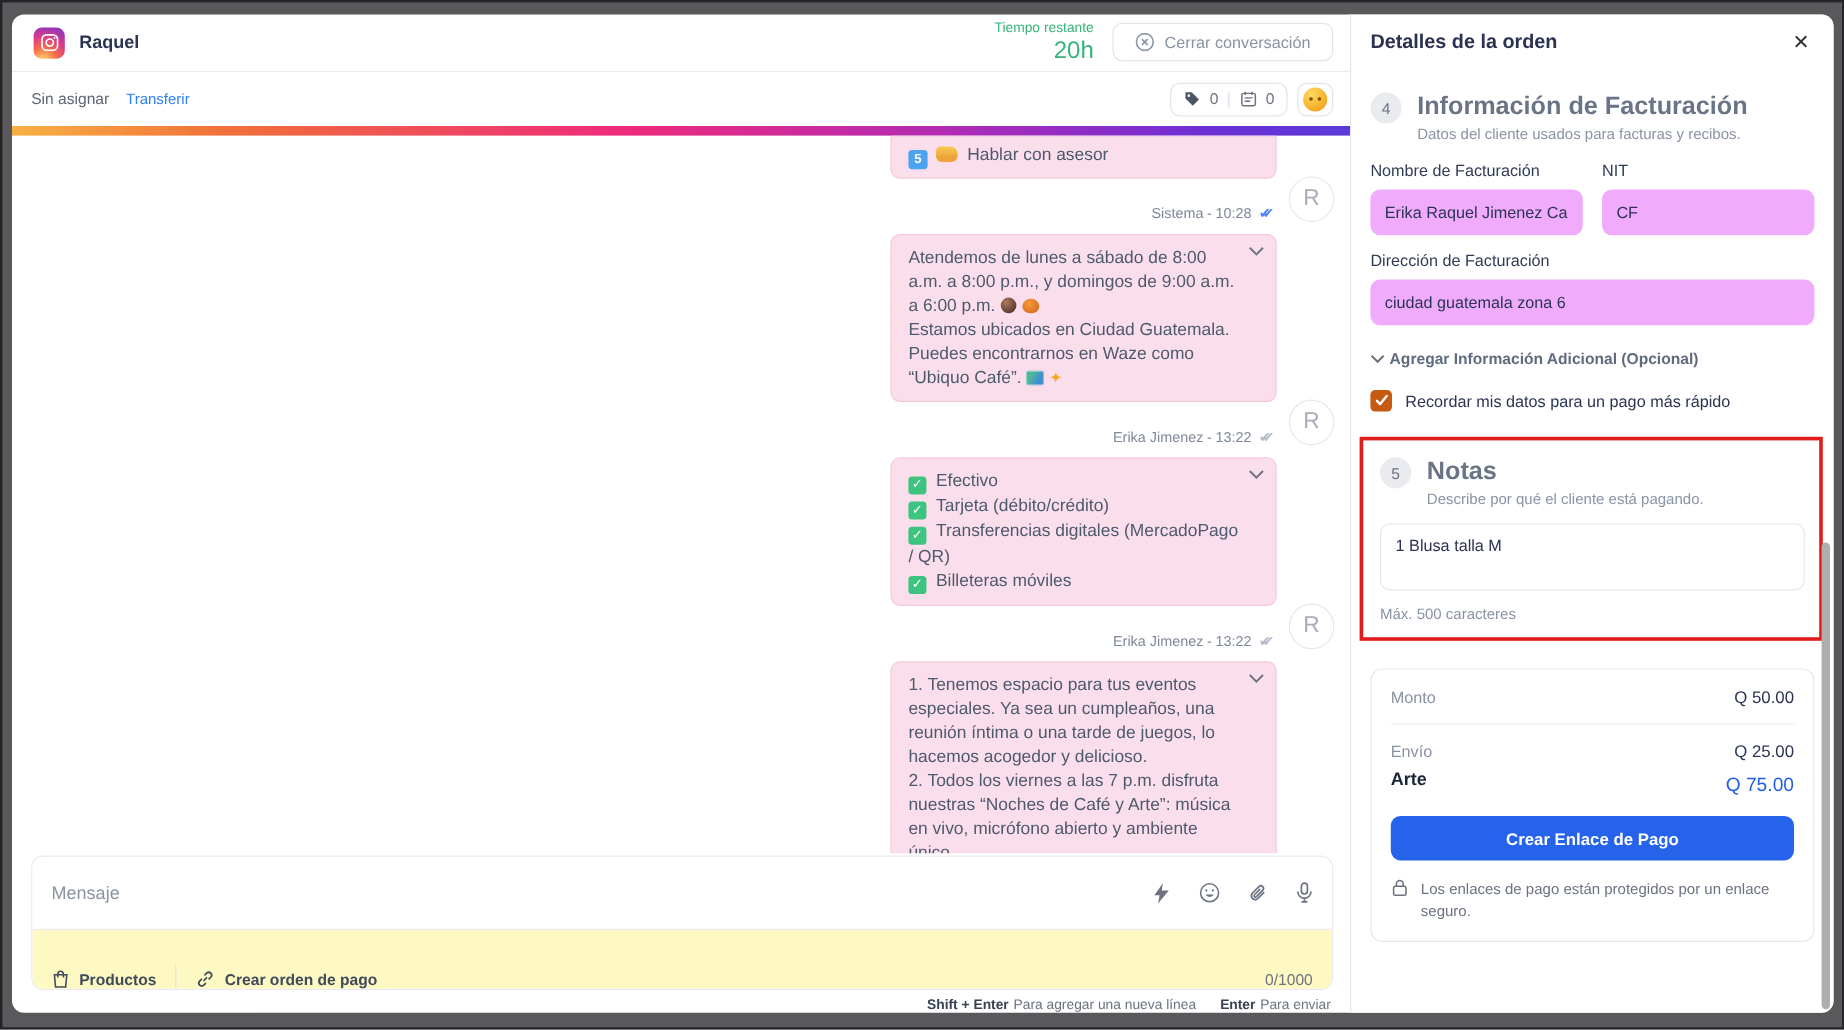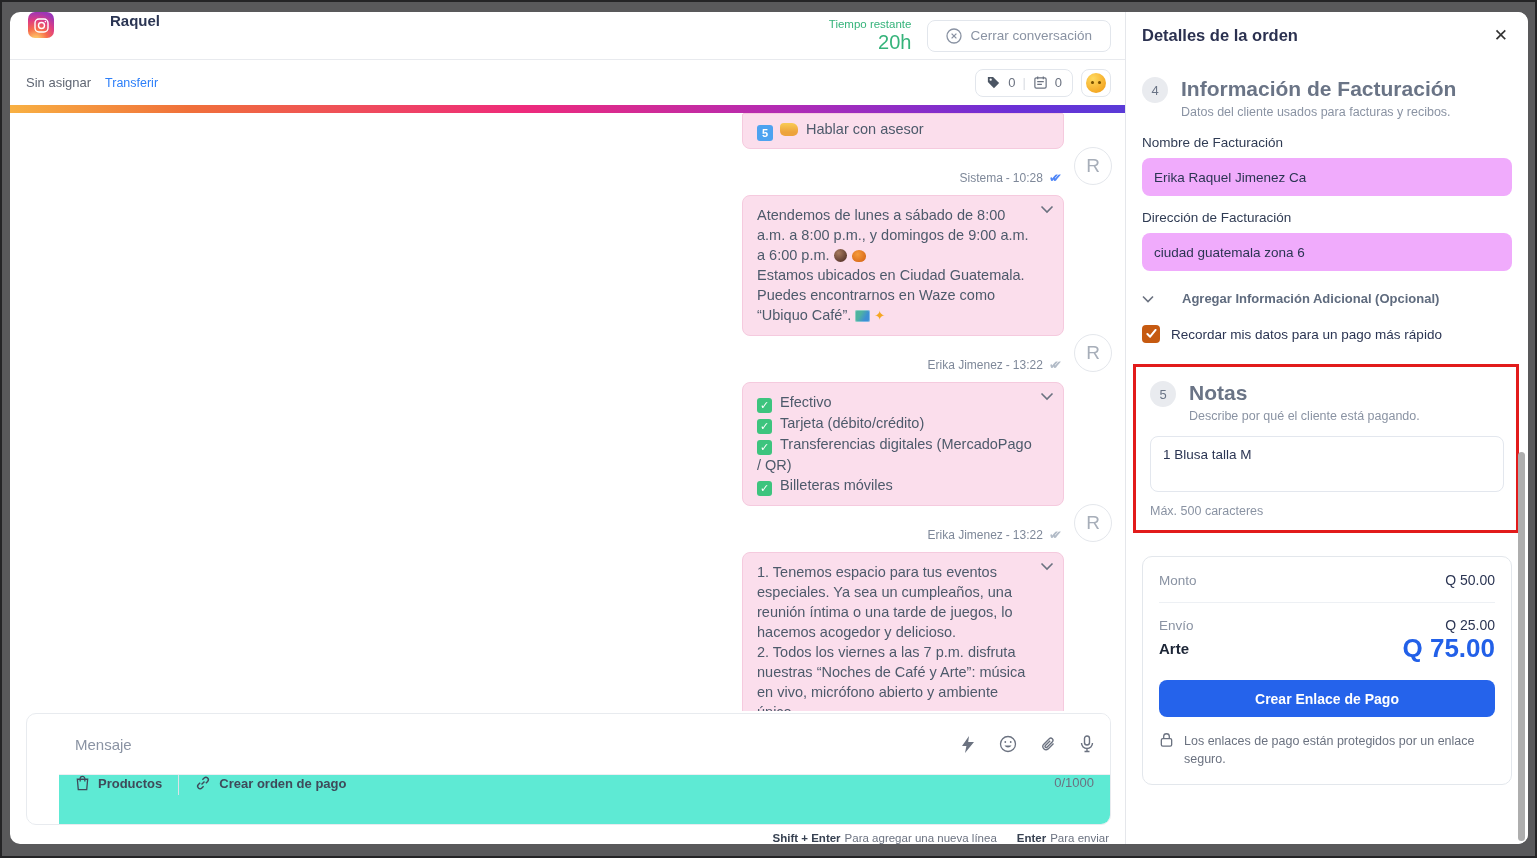--- a/index.html
+++ b/index.html
@@ -16,21 +16,21 @@
     position:absolute; left:10px; top:12px; width:1518px; height:832px;
     background:#fff; border-radius:10px; overflow:hidden;
     display:flex;
   }
 
   
   .left-col{ width:1115px; display:flex; flex-direction:column; }
 
   .chat-header{
     height:48px; border-bottom:1px solid #e8eaee;
-    display:flex; padding:0 14px 0 18px; flex:none;gap:44px;
+    display:flex; align-items:center; padding:0 14px 0 18px; flex:none;
   }
   .ig-badge{ width:26px; height:26px; border-radius:7px;
     background:radial-gradient(circle at 30% 110%, #fdc468 10%, #f76d4b 35%, #df3e81 60%, #9b36b7 85%);
     display:flex; align-items:center; justify-content:center; margin-right:12px; }
   .ig-badge svg{ display:block; }
   .contact-name{ font-size:15px; font-weight:bold; color:#2b3553; }
   .header-right{ margin-left:auto; display:flex; align-items:center; gap:16px; }
   .time-block{ text-align:right; line-height:1.1; }
   .time-label{ font-size:11.5px; color:#35b37a; }
   .time-value{ font-size:20px; color:#35b37a; }
@@ -99,29 +99,29 @@
     background:radial-gradient(circle at 40% 35%, #f59b3c, #d96b1a 80%); }
   .e-map{ width:15px; height:12px; border-radius:2px; margin-left:4px;
     background:linear-gradient(120deg,#4fb3a0 35%, #3d8fd4 70%); box-shadow:inset 0 0 0 1px rgba(255,255,255,.35); }
   .e-spark{ color:#f5a623; font-size:13px; margin-left:4px; }
   .pm-row{ display:block; }
   .pm-check{ width:15px; height:15px; background:#3dc47e; border-radius:3px; color:#fff;
     font-size:11px; font-weight:bold; text-align:center; line-height:15px; margin-right:8px; vertical-align:-2px; }
   .pm-check::after{ content:"✓"; }
 
   
-  .composer{ margin:2px 14px 0 16px; border:1px solid #e8ebef; border-radius:10px; flex:none; overflow:hidden;padding-left:32px; }
+  .composer{ margin:2px 14px 0 16px; border:1px solid #e8ebef; border-radius:10px; flex:none; overflow:hidden; }
   .composer-top{ height:60px; background:#fff; display:flex; align-items:center; padding:0 16px; }
   .message-input{ flex:1; border:none; outline:none; font-size:15px; color:#2b3553;
     font-family:"Liberation Sans","DejaVu Sans",sans-serif; }
   .message-input::placeholder{ color:#8a93a3; }
   .composer-icons{ display:flex; align-items:center; gap:24px; }
   .composer-icons span{ cursor:pointer; display:flex; }
-  .composer-bottom{ height:50px; background:#5eead4; border-top:1px solid #eceff2;
-    display:flex; align-items:flex-start; padding:0 16px; }
+  .composer-bottom{ height:50px; background:#fef9c3; border-top:1px solid #eceff2;
+    display:flex; align-items:flex-end; padding:0 16px; }
   .cbtn{ display:flex; align-items:center; gap:8px; font-size:13px; font-weight:600;
     color:#3f4a5a; cursor:pointer; background:none; border:none;
     font-family:"Liberation Sans","DejaVu Sans",sans-serif;}
   .vdiv{ width:1px; height:20px; background:#dde1e7; margin:0 16px; }
   .counter{ margin-left:auto; font-size:13px; color:#6b7280; }
   .hint-row{ display:flex; justify-content:flex-end; gap:20px; padding:7px 16px 0 0;
     font-size:11.5px; color:#6b7280; flex:none; }
   .hint-row b{ color:#374151; margin-right:4px; }
 
   
@@ -139,21 +139,21 @@
 
   .billing{ margin-top:18px; }
   .field-row{ display:flex; gap:16px; margin-top:16px;align-items:center; }
   .field{ flex:1; }
   .field-label{ display:block; font-size:13.5px; color:#303c54; margin-bottom:8px; }
   .lav-input{ width:100%; height:38px; background:#f0abfc; border:none; border-radius:8px;
     padding:0 12px; font-size:13.5px; color:#2b3553; outline:none;
     font-family:"Liberation Sans","DejaVu Sans",sans-serif; }
   .full{ margin-top:14px; }
 
-  .collapse-row{ margin-top:20px; display:flex; align-items:center; gap:28px; cursor:pointer; }
+  .collapse-row{ margin-top:20px; display:flex; align-items:center; gap:4px; cursor:pointer; }
   .collapse-label{ font-size:13px; font-weight:bold; color:#5f6b7e; }
 
   .checkbox-row{ margin-top:19px; display:flex; align-items:center; gap:11px; cursor:pointer; }
   .checkbox{ width:18px; height:18px; background:#c65a11; border-radius:4px; flex:none;
     display:flex; align-items:center; justify-content:center; }
   .checkbox-label{ font-size:13.5px; color:#2b3553; }
 
   .notes-wrap{ margin:21px -7px 0 -9px; border:3px solid #e21b1b; padding:14px 12px 12px 14px; }
   .notes-textarea{ width:100%; height:56px; margin-top:13px; border:1px solid #e3e7ee; border-radius:8px;
     padding:10px 12px; font-size:13.5px; color:#2b3553; resize:none; outline:none; background:#fff;
@@ -161,21 +161,21 @@
   .notes-hint{ font-size:12.5px; color:#8a93a3; margin-top:8px; }
 
   .summary-card{ margin-top:23px; border:1px solid #e3e7ec; border-radius:10px; padding:15px 16px 16px; }
   .sum-row{ display:flex; justify-content:space-between; align-items:center; }
   .sum-label{ font-size:13.5px; color:#8a93a3; }
   .sum-value{ font-size:14px; color:#2b3553; }
   .sum-divider{ border:none; border-top:1px solid #edf0f4; margin:14px 0; }
   .sum-row + .sum-row{ margin-top:0; }
   .total-row{ margin-top:13px; }
   .total-label{ font-size:15px; font-weight:bold; color:#1c2536; }
-  .total-value{ font-size:26px; font-weight:bold; color:#2260e8; }
+  .total-value{ font-size:16px; font-weight:normal; color:#2260e8;margin-top:12px; }
   .cta-btn{ margin-top:16px; width:100%; height:37px; background:#2563eb; color:#fff;
     border:none; border-radius:8px; font-size:14px; font-weight:bold; cursor:pointer;
     font-family:"Liberation Sans","DejaVu Sans",sans-serif; }
   .secure-row{ margin-top:15px; display:flex; gap:10px; align-items:flex-start; }
   .secure-text{ font-size:12.5px; color:#6b7280; line-height:1.45; }
 
   .panel-scrollbar{ position:absolute; right:3px; top:440px; bottom:3px; width:7px;
     background:#aeaeae; border-radius:4px; cursor:pointer; }
 
   svg{ display:block; }
@@ -389,20 +389,24 @@
           <div class="step-title">Información de Facturación</div>
           <div class="step-sub">Datos del cliente usados para facturas y recibos.</div>
         </div>
       </div>
 
       <div class="field-row">
         <div class="field">
           <label class="field-label">Nombre de Facturación</label>
           <input class="lav-input" type="text" value="Erika Raquel Jimenez Ca" style="">
         </div>
+        <div class="field">
+          <label class="field-label">NIT</label>
+          <input class="lav-input" type="text" value="CF" style="">
+        </div>
       </div>
 
       <div class="full">
         <label class="field-label">Dirección de Facturación</label>
         <input class="lav-input" type="text" value="ciudad guatemala zona 6" style="">
       </div>
 
       <div class="collapse-row">
         <span>
           <svg width="12" height="8" viewBox="0 0 12 8" fill="none" stroke="#6b7280" stroke-width="1.6">

